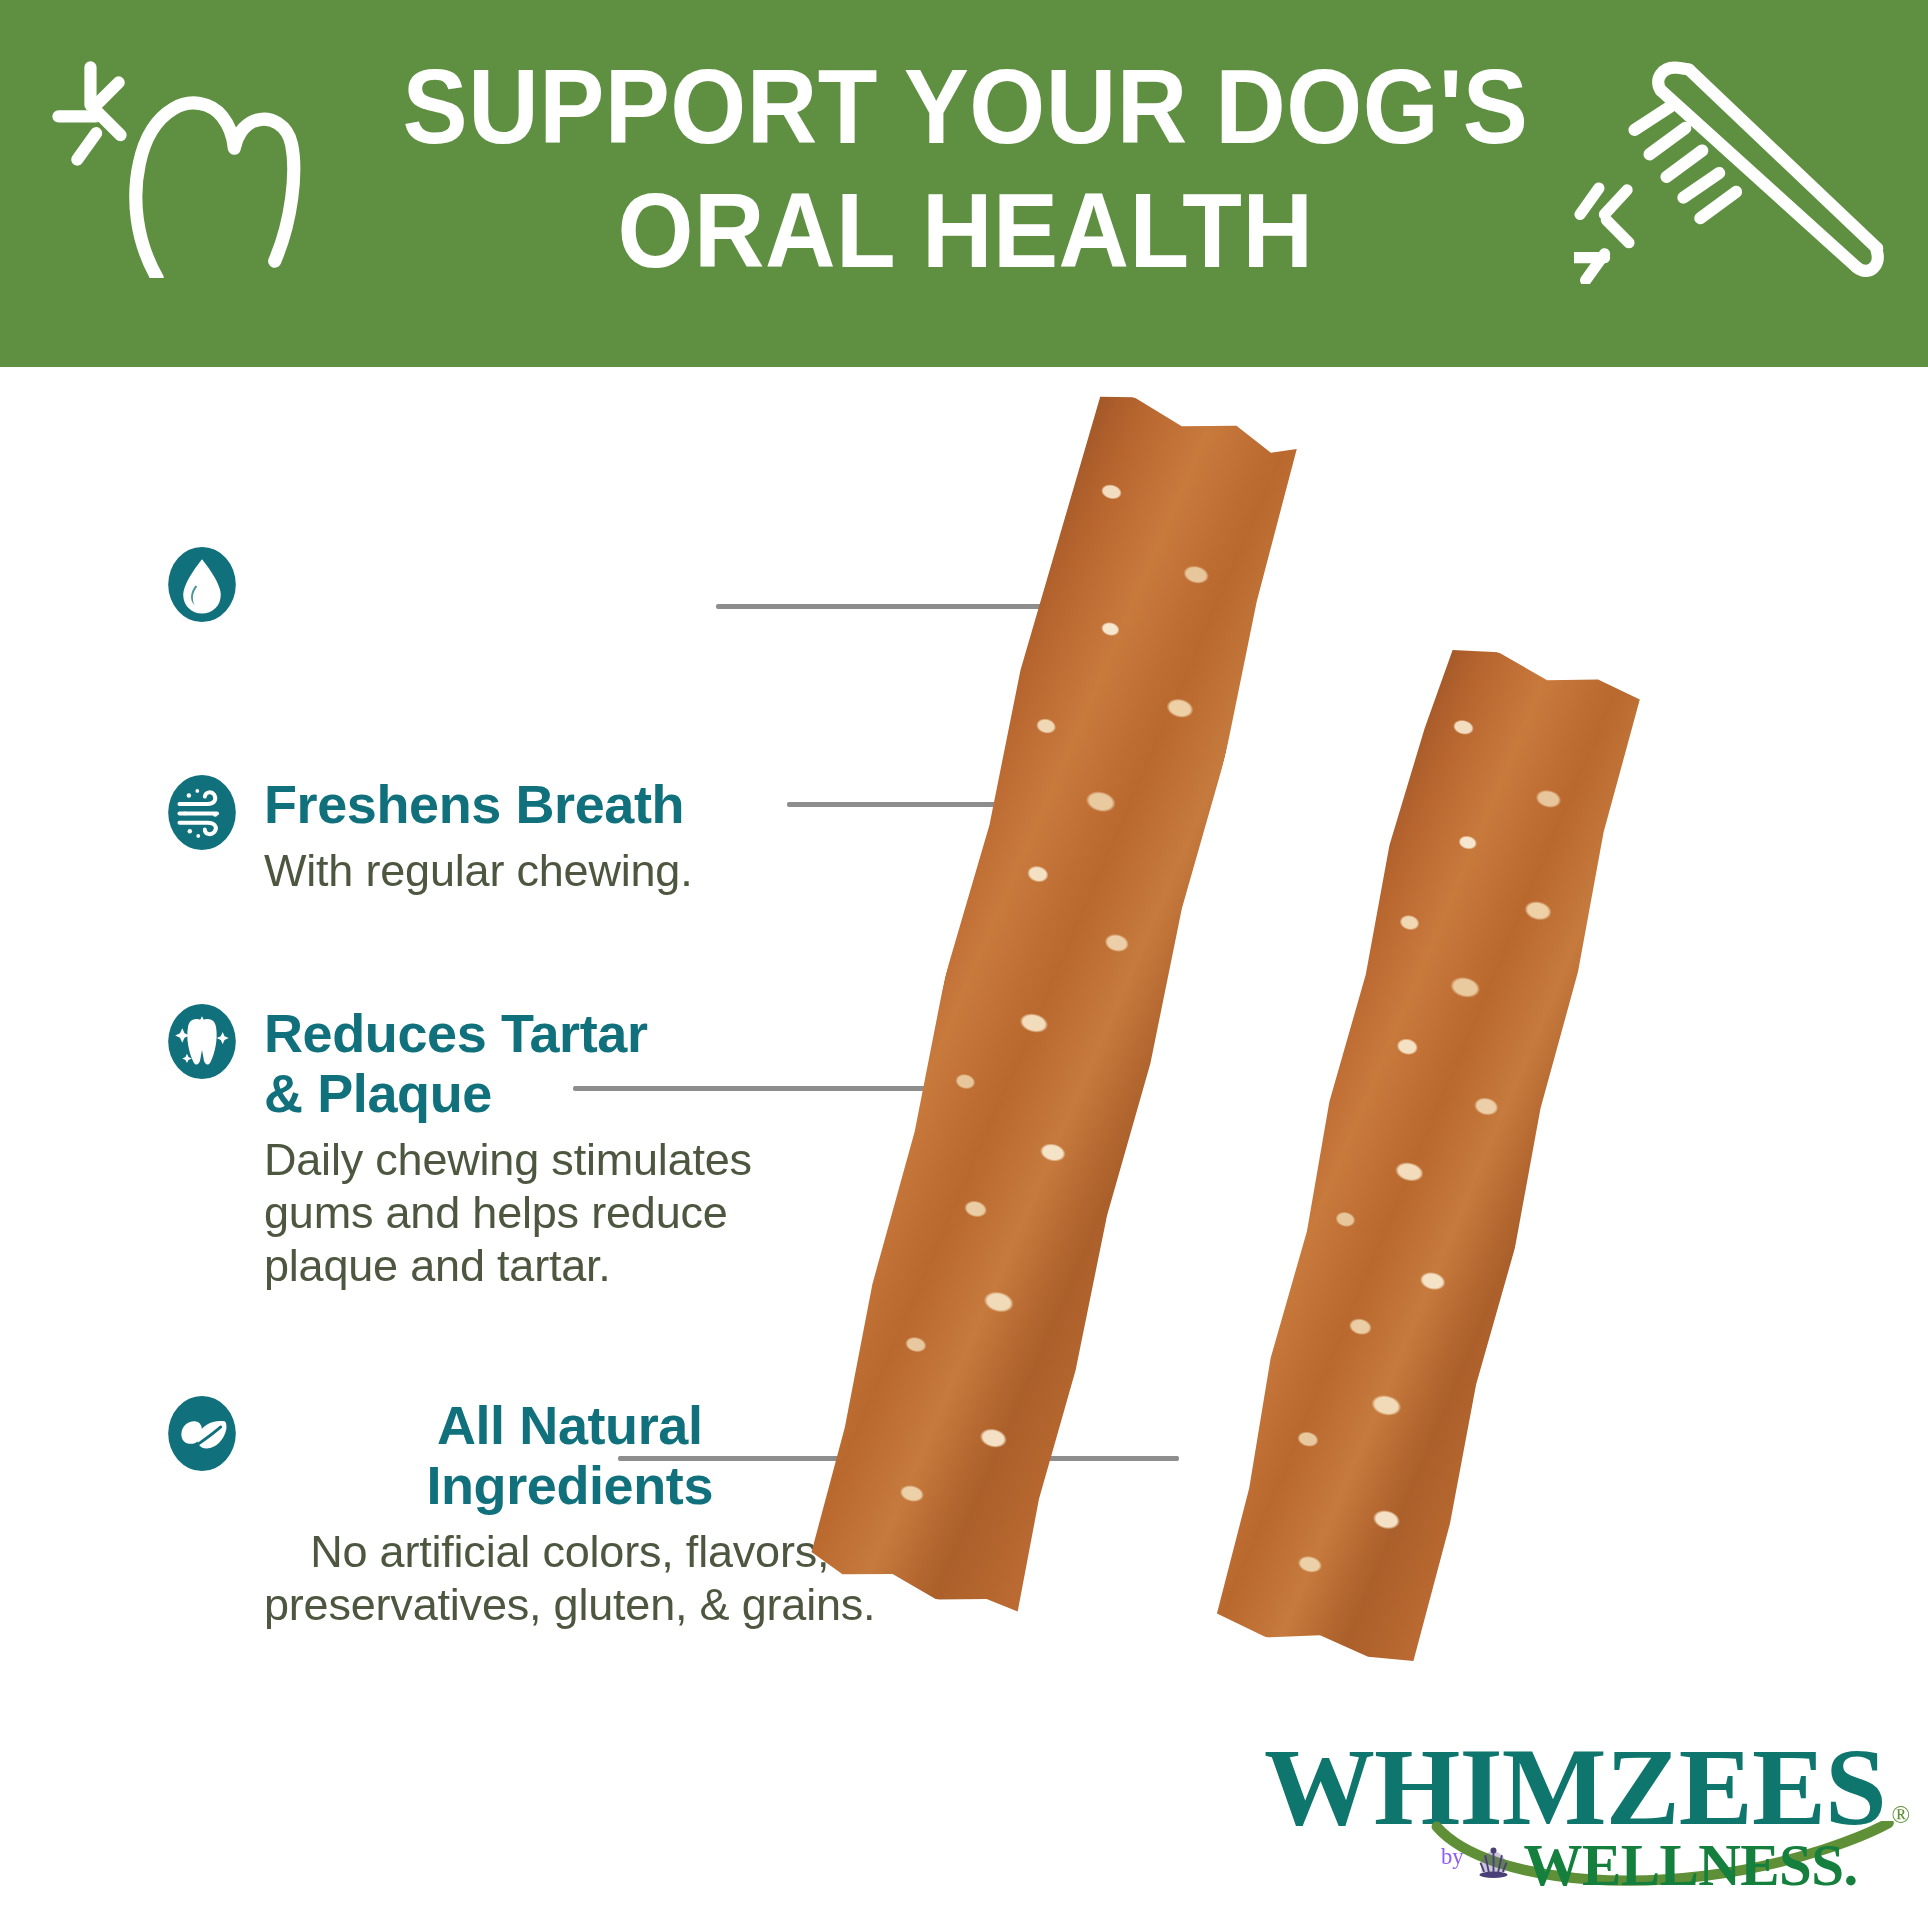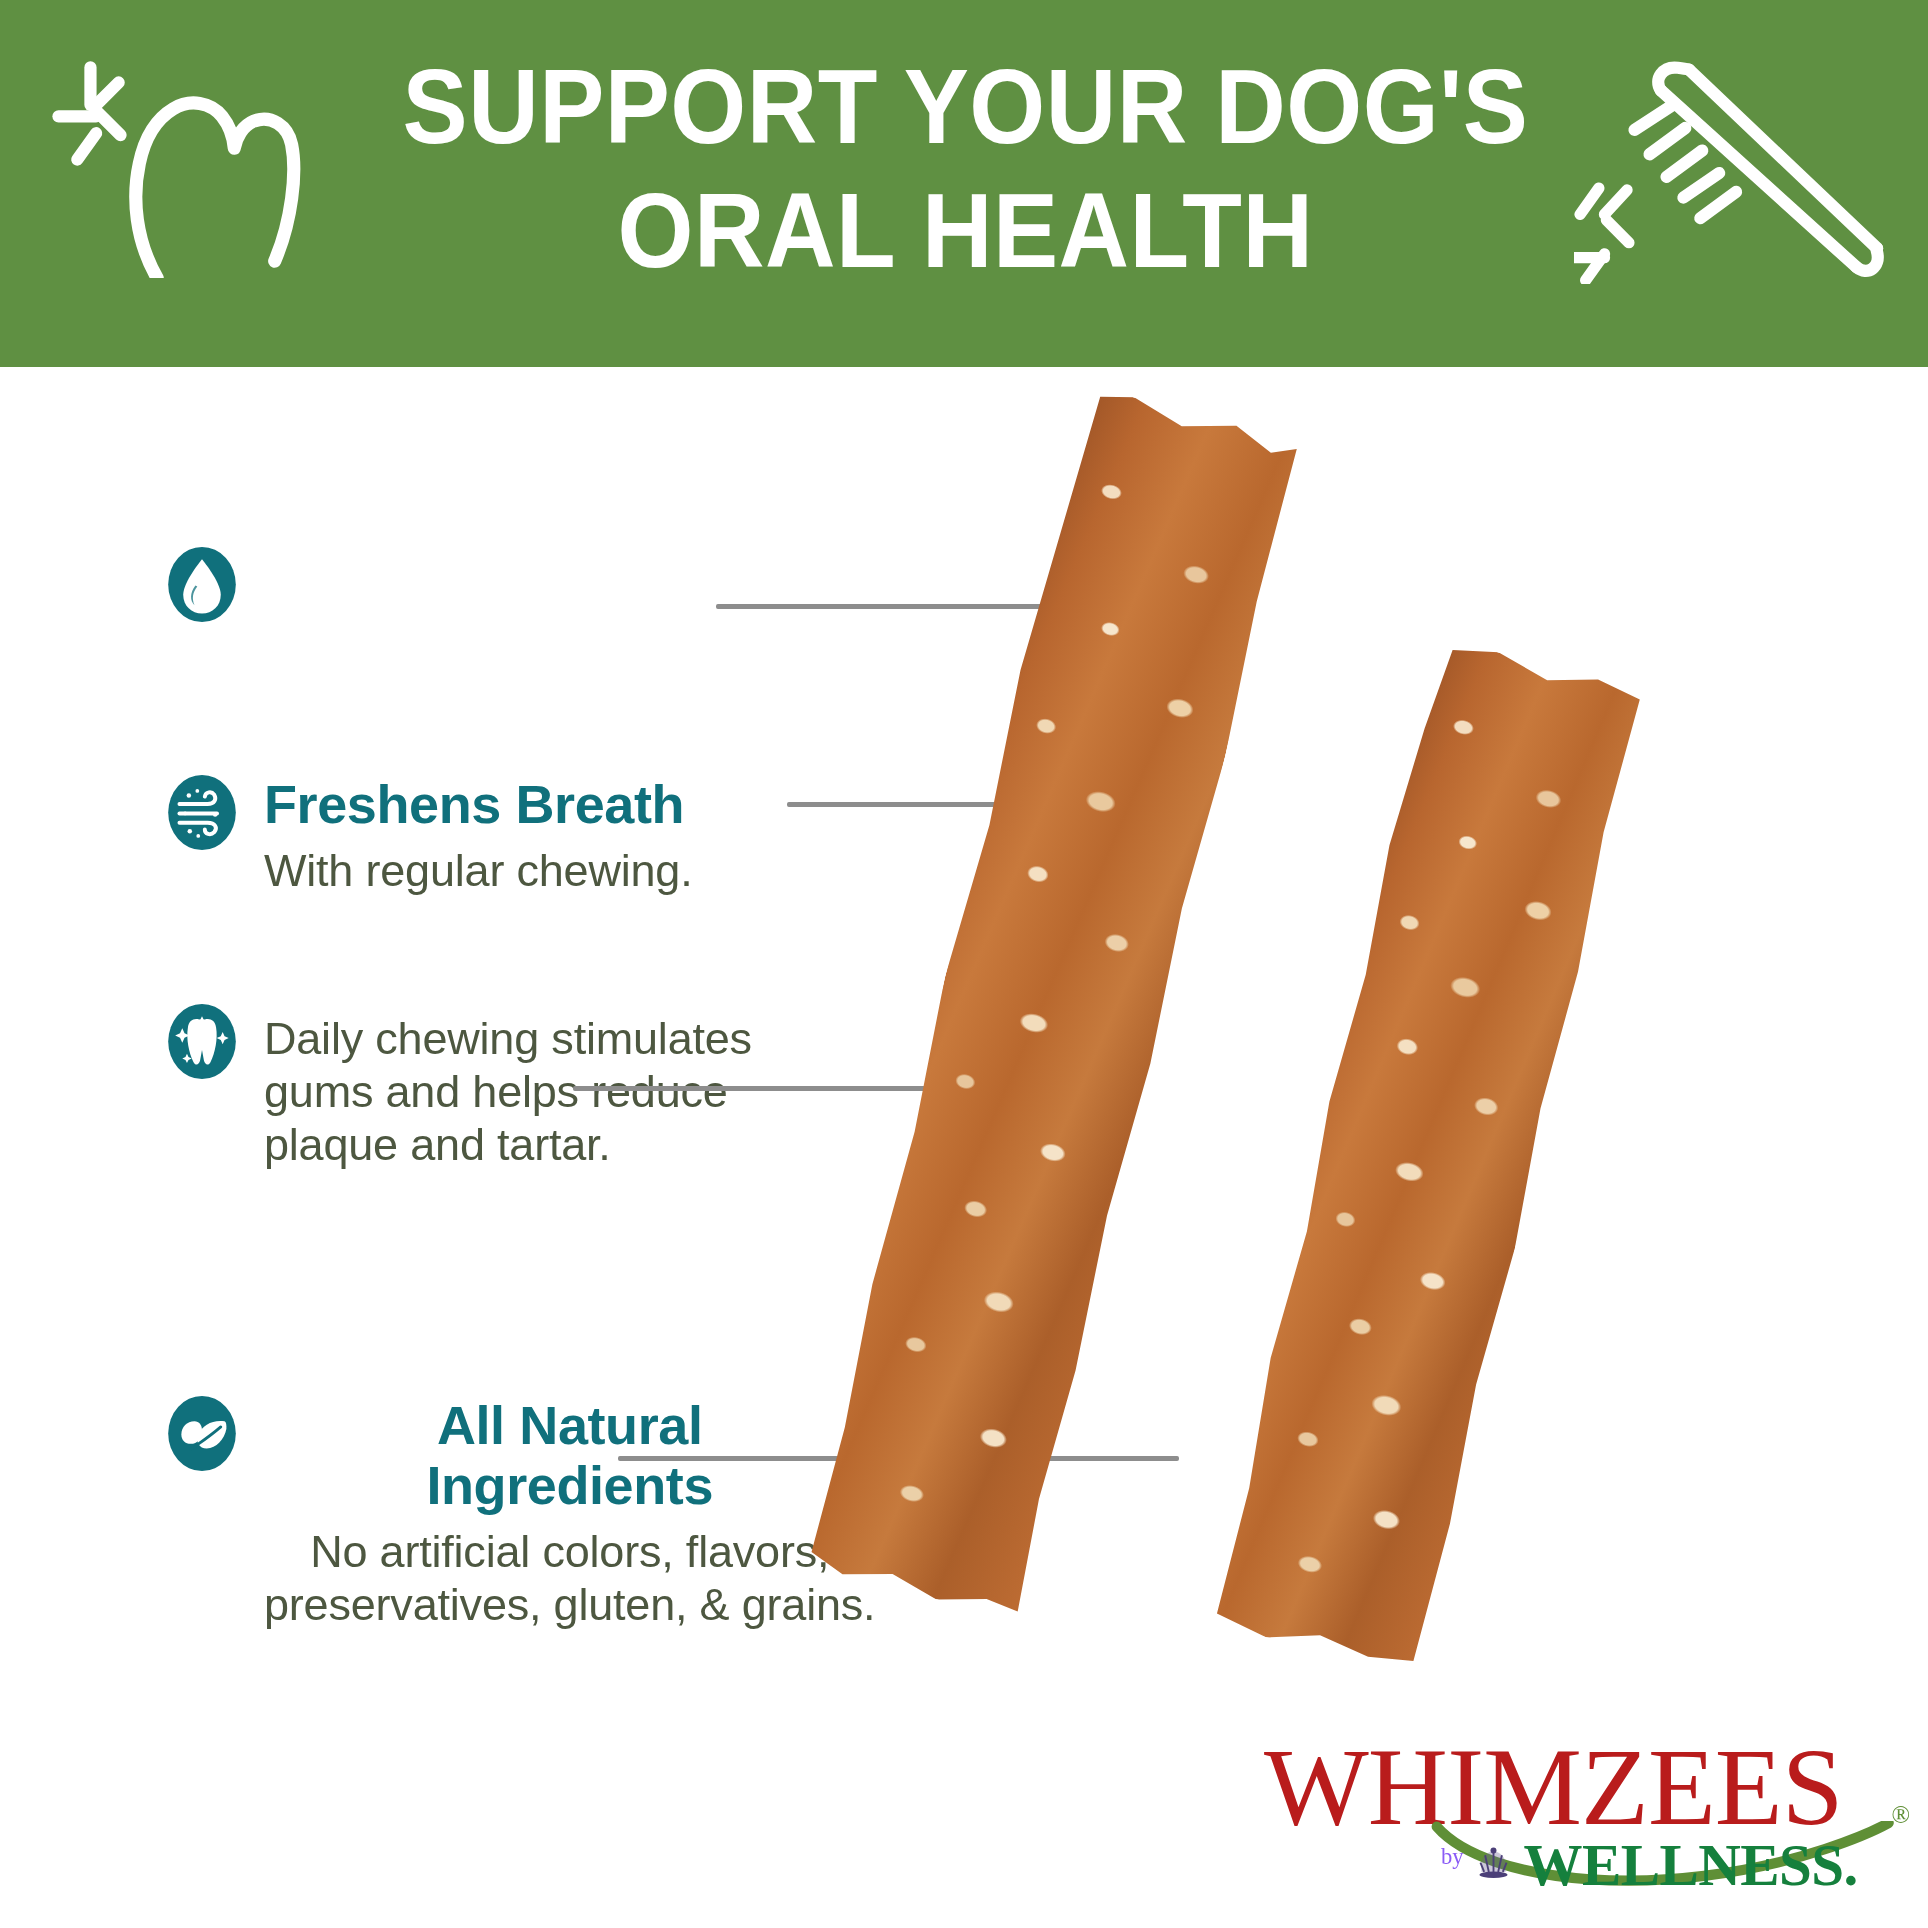--- a/index.html
+++ b/index.html
@@ -189,23 +189,23 @@
     top: 1731px;
     width: 650px;
     height: 188px;
   }
 
   #logo-wordmark {
     position: absolute;
     left: 0;
     top: 0;
     width: 650px;
-    color: #b91c1c;
+    color: #0f766e;
     font-family: "Liberation Serif", serif;
-    font-weight: normal;
+    font-weight: bold;
     font-size: 111px;
     line-height: 1;
     letter-spacing: -0.9px;
     white-space: nowrap;
   }
 
   #logo-reg {
     position: absolute;
     right: 3.8px;
     top: 70px;
@@ -345,20 +345,22 @@
                    C41 66 45 67 47 63 C52 53 55 38 53 26 C52 17 44 15 38 19 Z" fill="#ffffff"></path>
           <g fill="#ffffff">
             <path d="M17 27 l2.4 5.2 5.2 2.4 -5.2 2.4 -2.4 5.2 -2.4 -5.2 -5.2 -2.4 5.2 -2.4 Z"></path>
             <path d="M60 31 l2 4.4 4.4 2 -4.4 2 -2 4.4 -2 -4.4 -4.4 -2 4.4 -2 Z"></path>
             <path d="M22 54 l1.6 3.4 3.4 1.6 -3.4 1.6 -1.6 3.4 -1.6 -3.4 -3.4 -1.6 3.4 -1.6 Z"></path>
             <path d="M38 14 l1.6 3.4 3.4 1.6 -3.4 1.6 -1.6 3.4 -1.6 -3.4 -3.4 -1.6 3.4 -1.6 Z"></path>
           </g>
         </svg>
       </div>
       <div class="feature-body">
+        <div class="feature-title">Reduces Tartar
+&amp; Plaque</div>
         <div class="feature-desc">Daily chewing stimulates
 gums and helps reduce
 plaque and tartar.</div>
       </div>
     </div>
     <div class="leader-line" style="left:573px; top:719px; width:441px;"></div>
 
     <div class="feature-item" style="top:1028px;text-align:center;">
       <div class="feature-icon">
         <svg viewBox="0 0 76 82" width="72" height="77">

